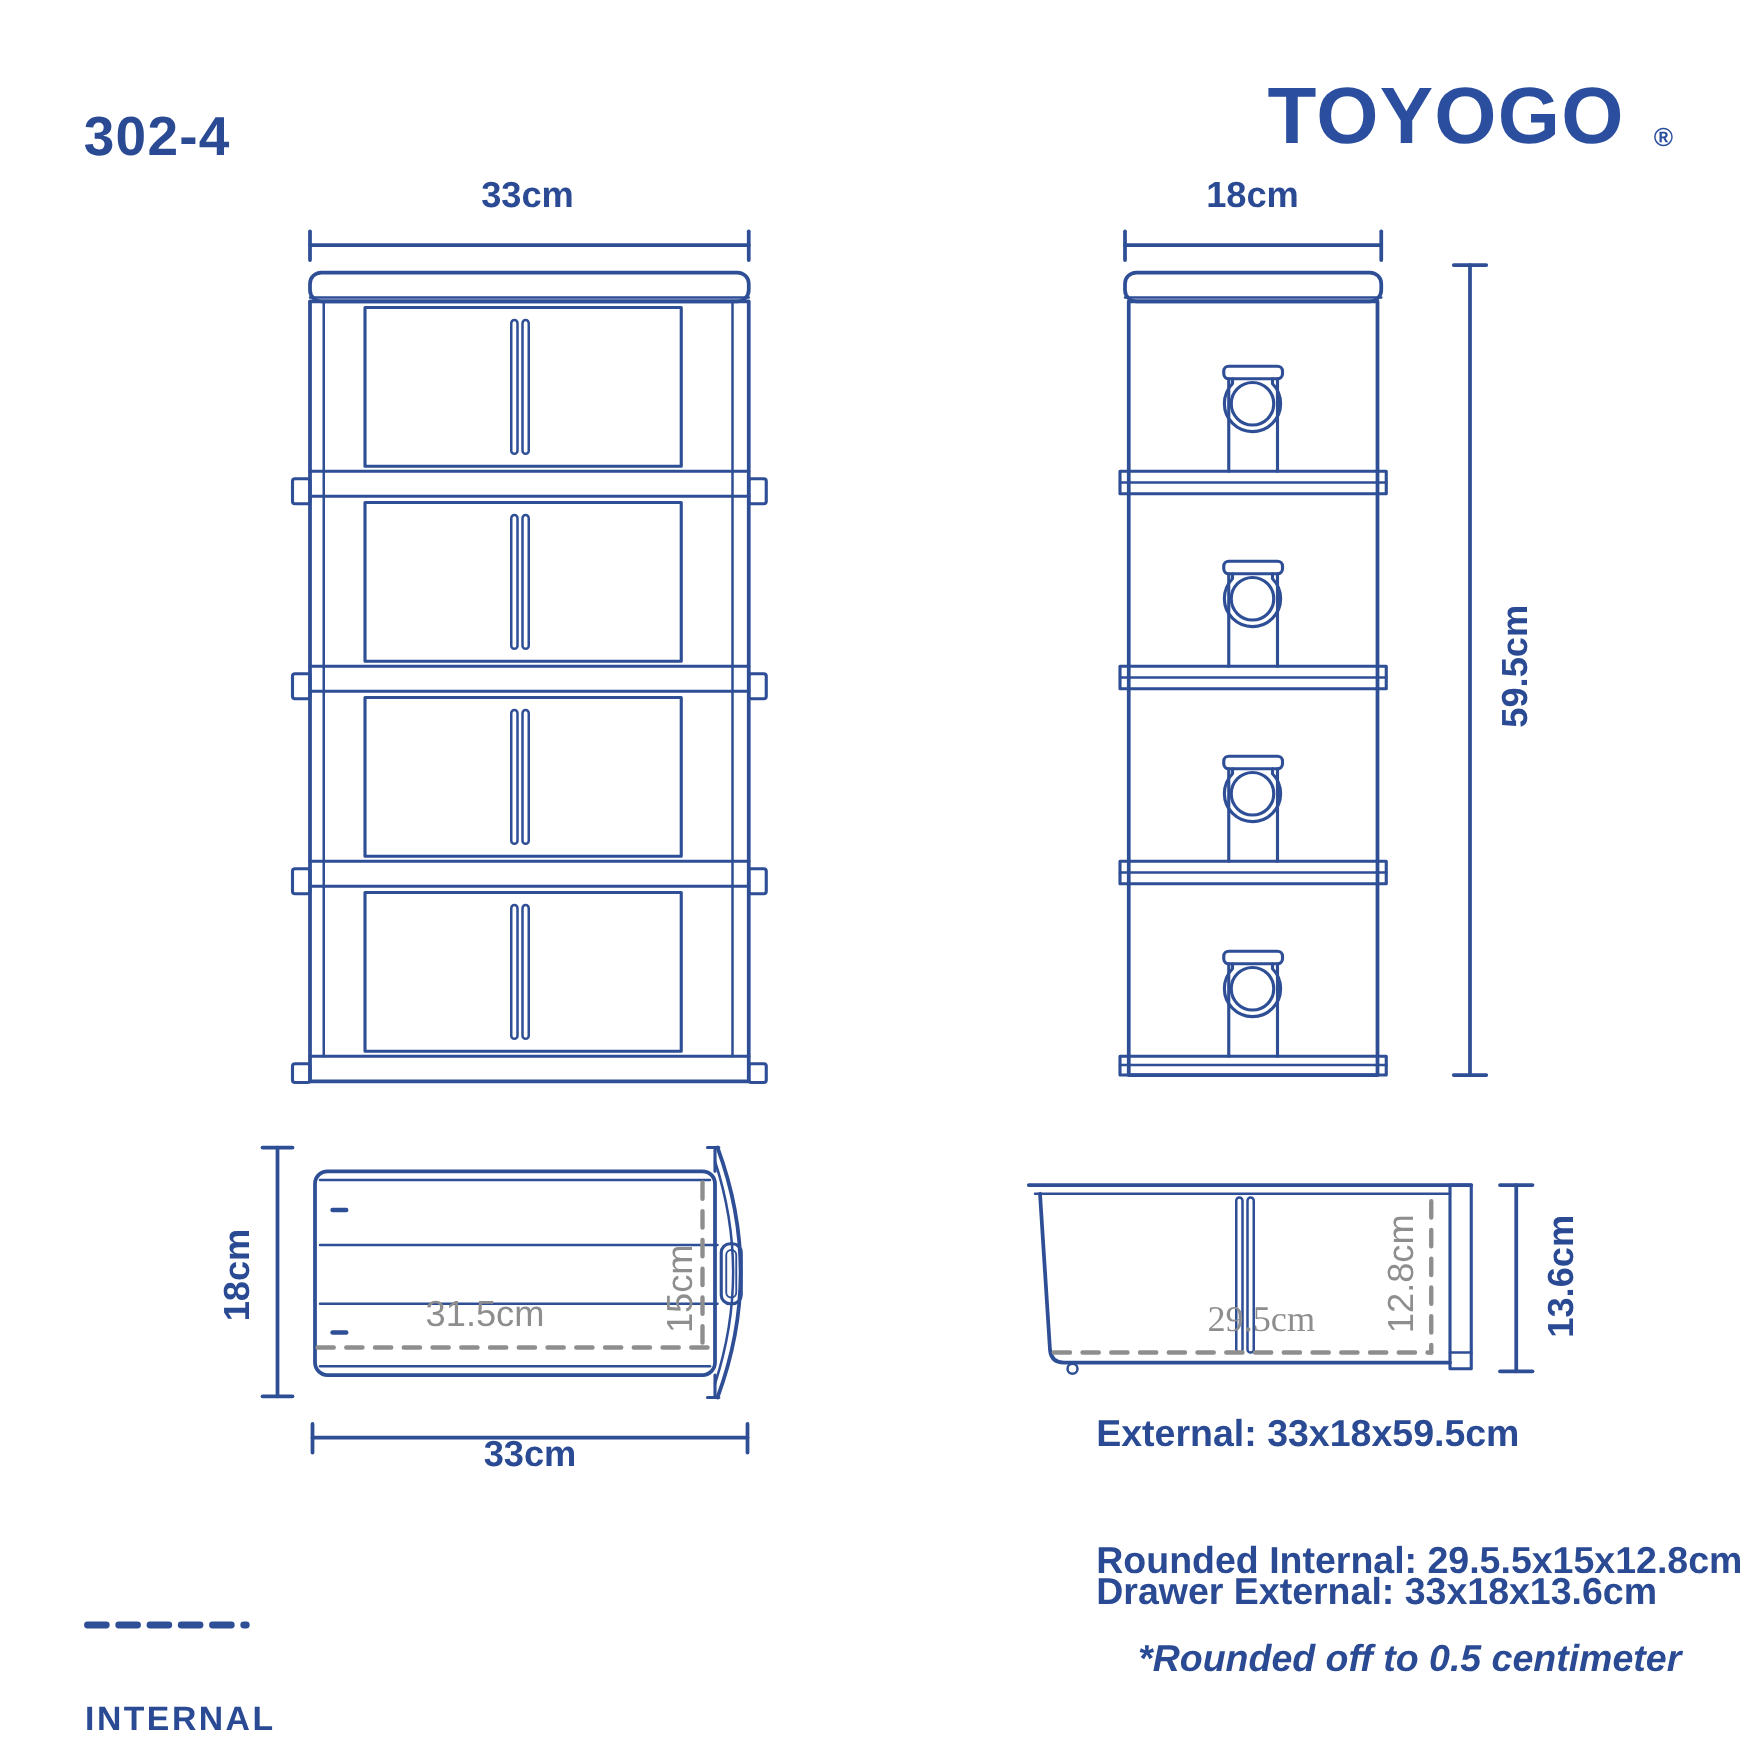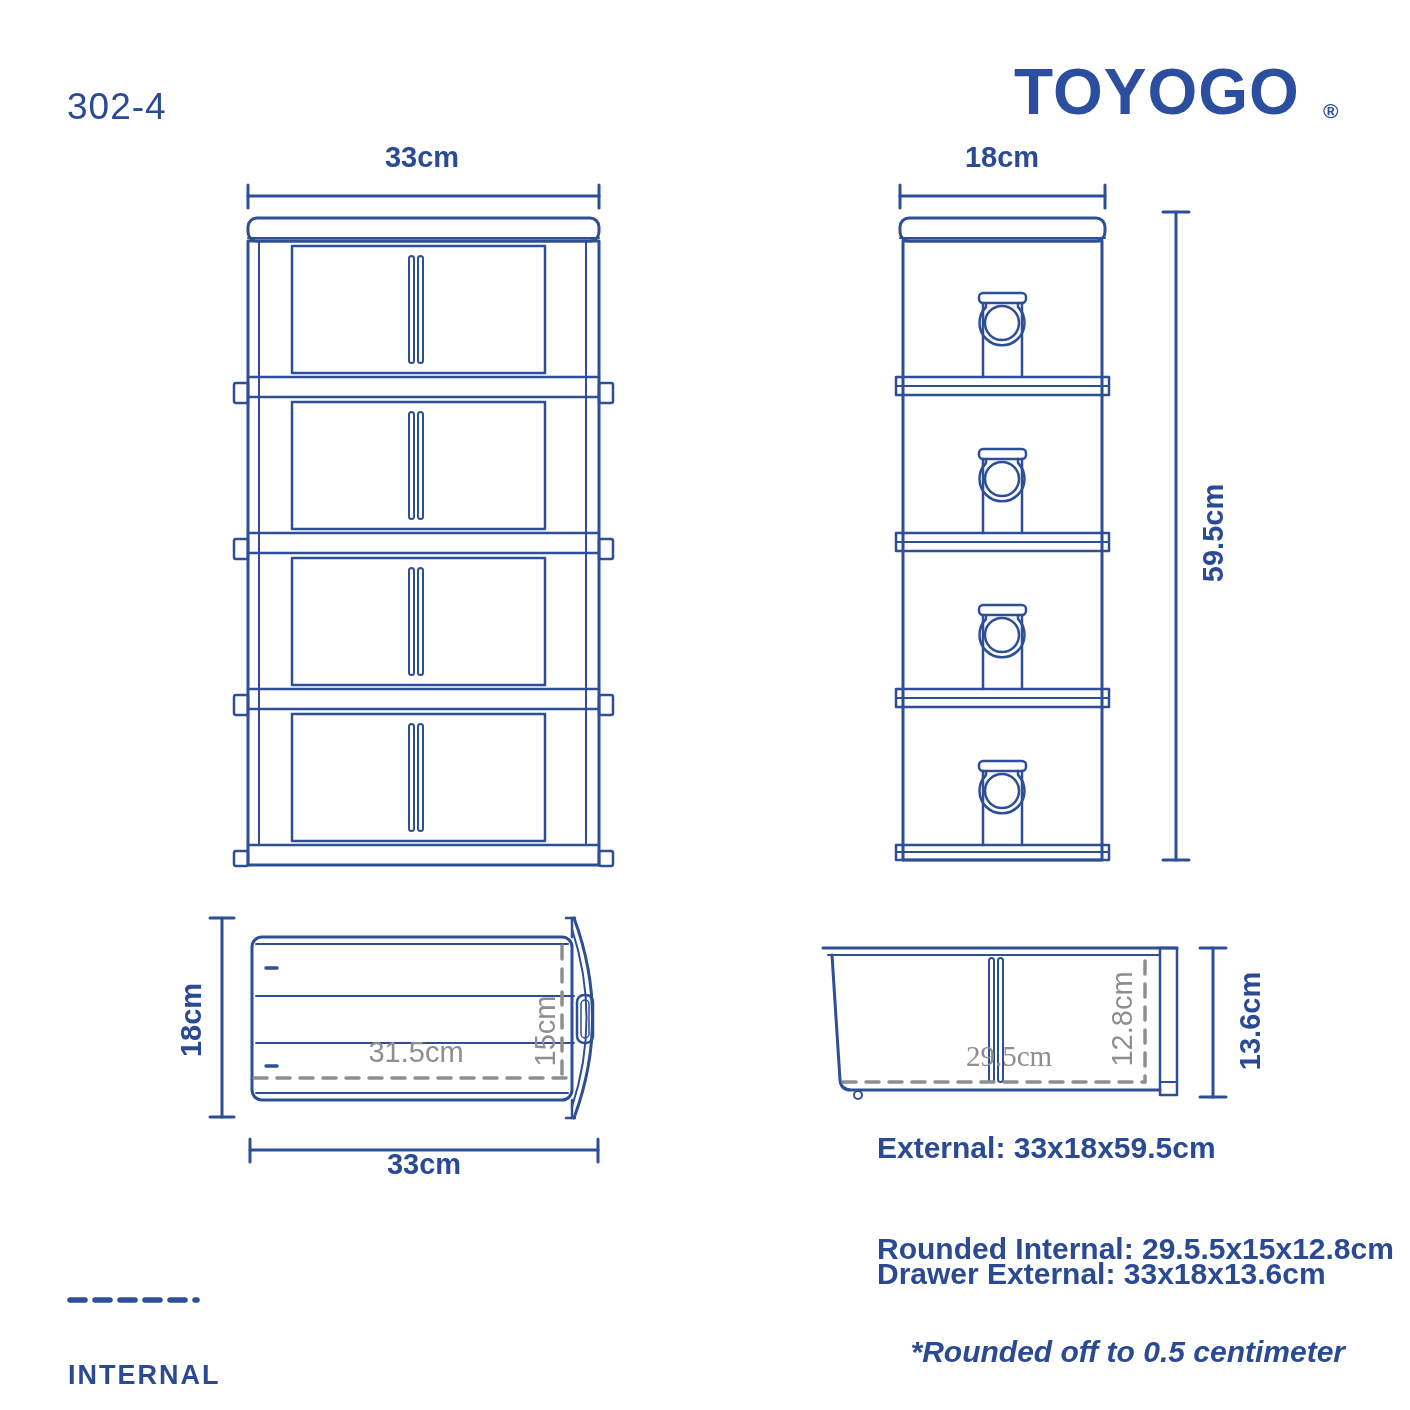--- a/index.html
+++ b/index.html
@@ -24,21 +24,21 @@
     font-weight:600;
     font-size:29px;
     white-space:nowrap;
     line-height:1;
   }
   .ctr{transform:translate(-50%,-50%);}
   .rot{transform:translate(-50%,-50%) rotate(-90deg);}
   .gray{color:var(--gray);font-weight:500;}
   .model{
     left:67px;top:88px;
-    font-size:37px;font-weight:400;
+    font-size:44px;font-weight:700;
     letter-spacing:1px;
   }
   .brand{
     left:1014px;top:60px;
     font-size:64px;font-weight:700;
     color:var(--logoblue);
     letter-spacing:1px;
   }
   .reg{
     left:1323px;top:100px;
@@ -58,21 +58,20 @@
     letter-spacing:2px;
     color:var(--textblue);
     margin-top:48px;
   }
   .footnote{
     left:860px;top:1311px;width:485px;
     text-align:right;
     font-size:30px;font-weight:600;font-style:italic;
     color:var(--textblue);
     white-space:nowrap;
-    margin-top:24px;
   }
 </style>
 </head>
 <body>
 
 <svg width="1410" height="1410" viewBox="0 0 1410 1410">
   <g stroke="#2E4E96" fill="none" stroke-linecap="round" stroke-linejoin="round">
 
     <g>
 
@@ -247,21 +246,21 @@
 <div class="lbl brand">TOYOGO</div>
 <div class="lbl reg">®</div>
 
 <div class="lbl ctr" style="left:422px;top:157px;">33cm</div>
 
 <div class="lbl ctr" style="left:1002px;top:157px;">18cm</div>
 <div class="lbl rot" style="left:1213px;top:533px;">59.5cm</div>
 
 <div class="lbl rot" style="left:191px;top:1020px;">18cm</div>
 <div class="lbl ctr" style="left:424px;top:1164px;">33cm</div>
-<div class="lbl ctr gray" style="left:416px;top:1052px;">31.5cm</div>
+<div class="lbl ctr gray" style="left:388px;top:1052px;">31.5cm</div>
 <div class="lbl rot gray" style="left:545px;top:1031px;">15cm</div>
 
 <div class="lbl ctr gray" style="left:1009px;top:1056px;font-family:Liberation Serif, serif;">29.5cm</div>
 <div class="lbl rot gray" style="left:1122px;top:1019px;">12.8cm</div>
 <div class="lbl rot" style="left:1250px;top:1021px;">13.6cm</div>
 
 <div class="abs spec" style="top:1133px;text-align:center;">External: 33x18x59.5cm</div>
 <div class="abs spec" style="top:1259px;">Drawer External: 33x18x13.6cm</div>
 <div class="abs spec" style="top:1234px;">Rounded Internal: 29.5.5x15x12.8cm</div>
 

